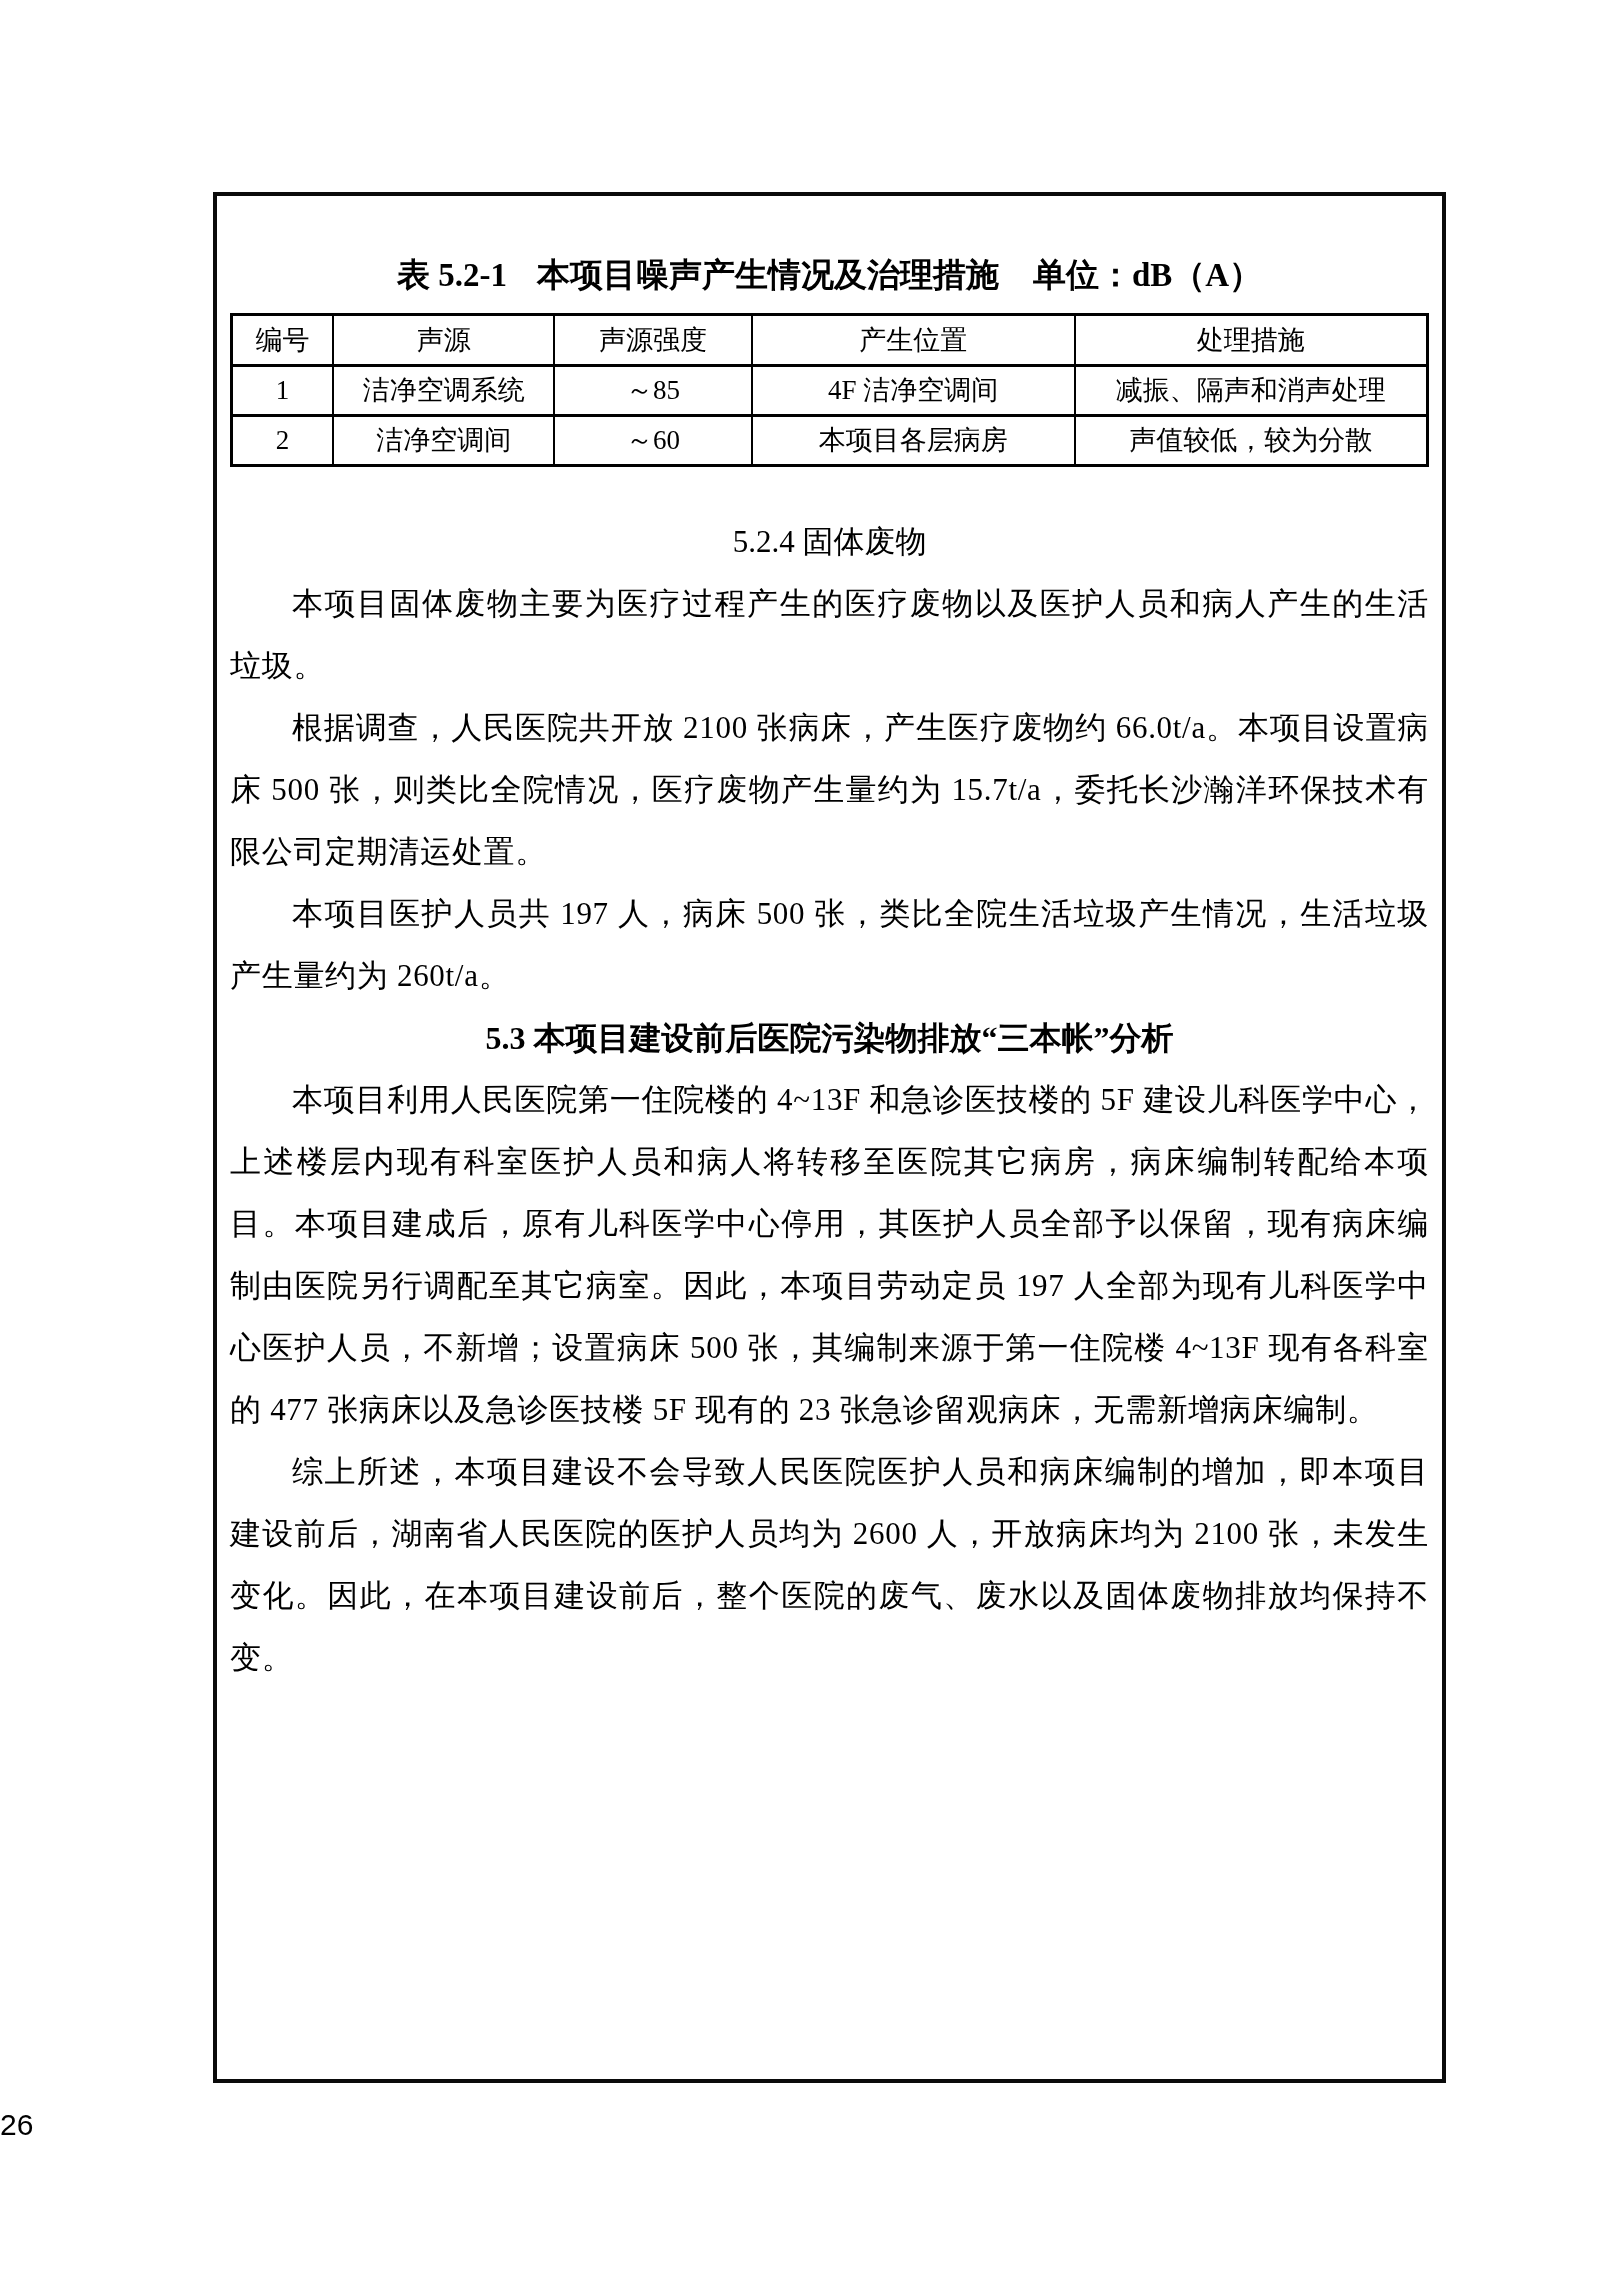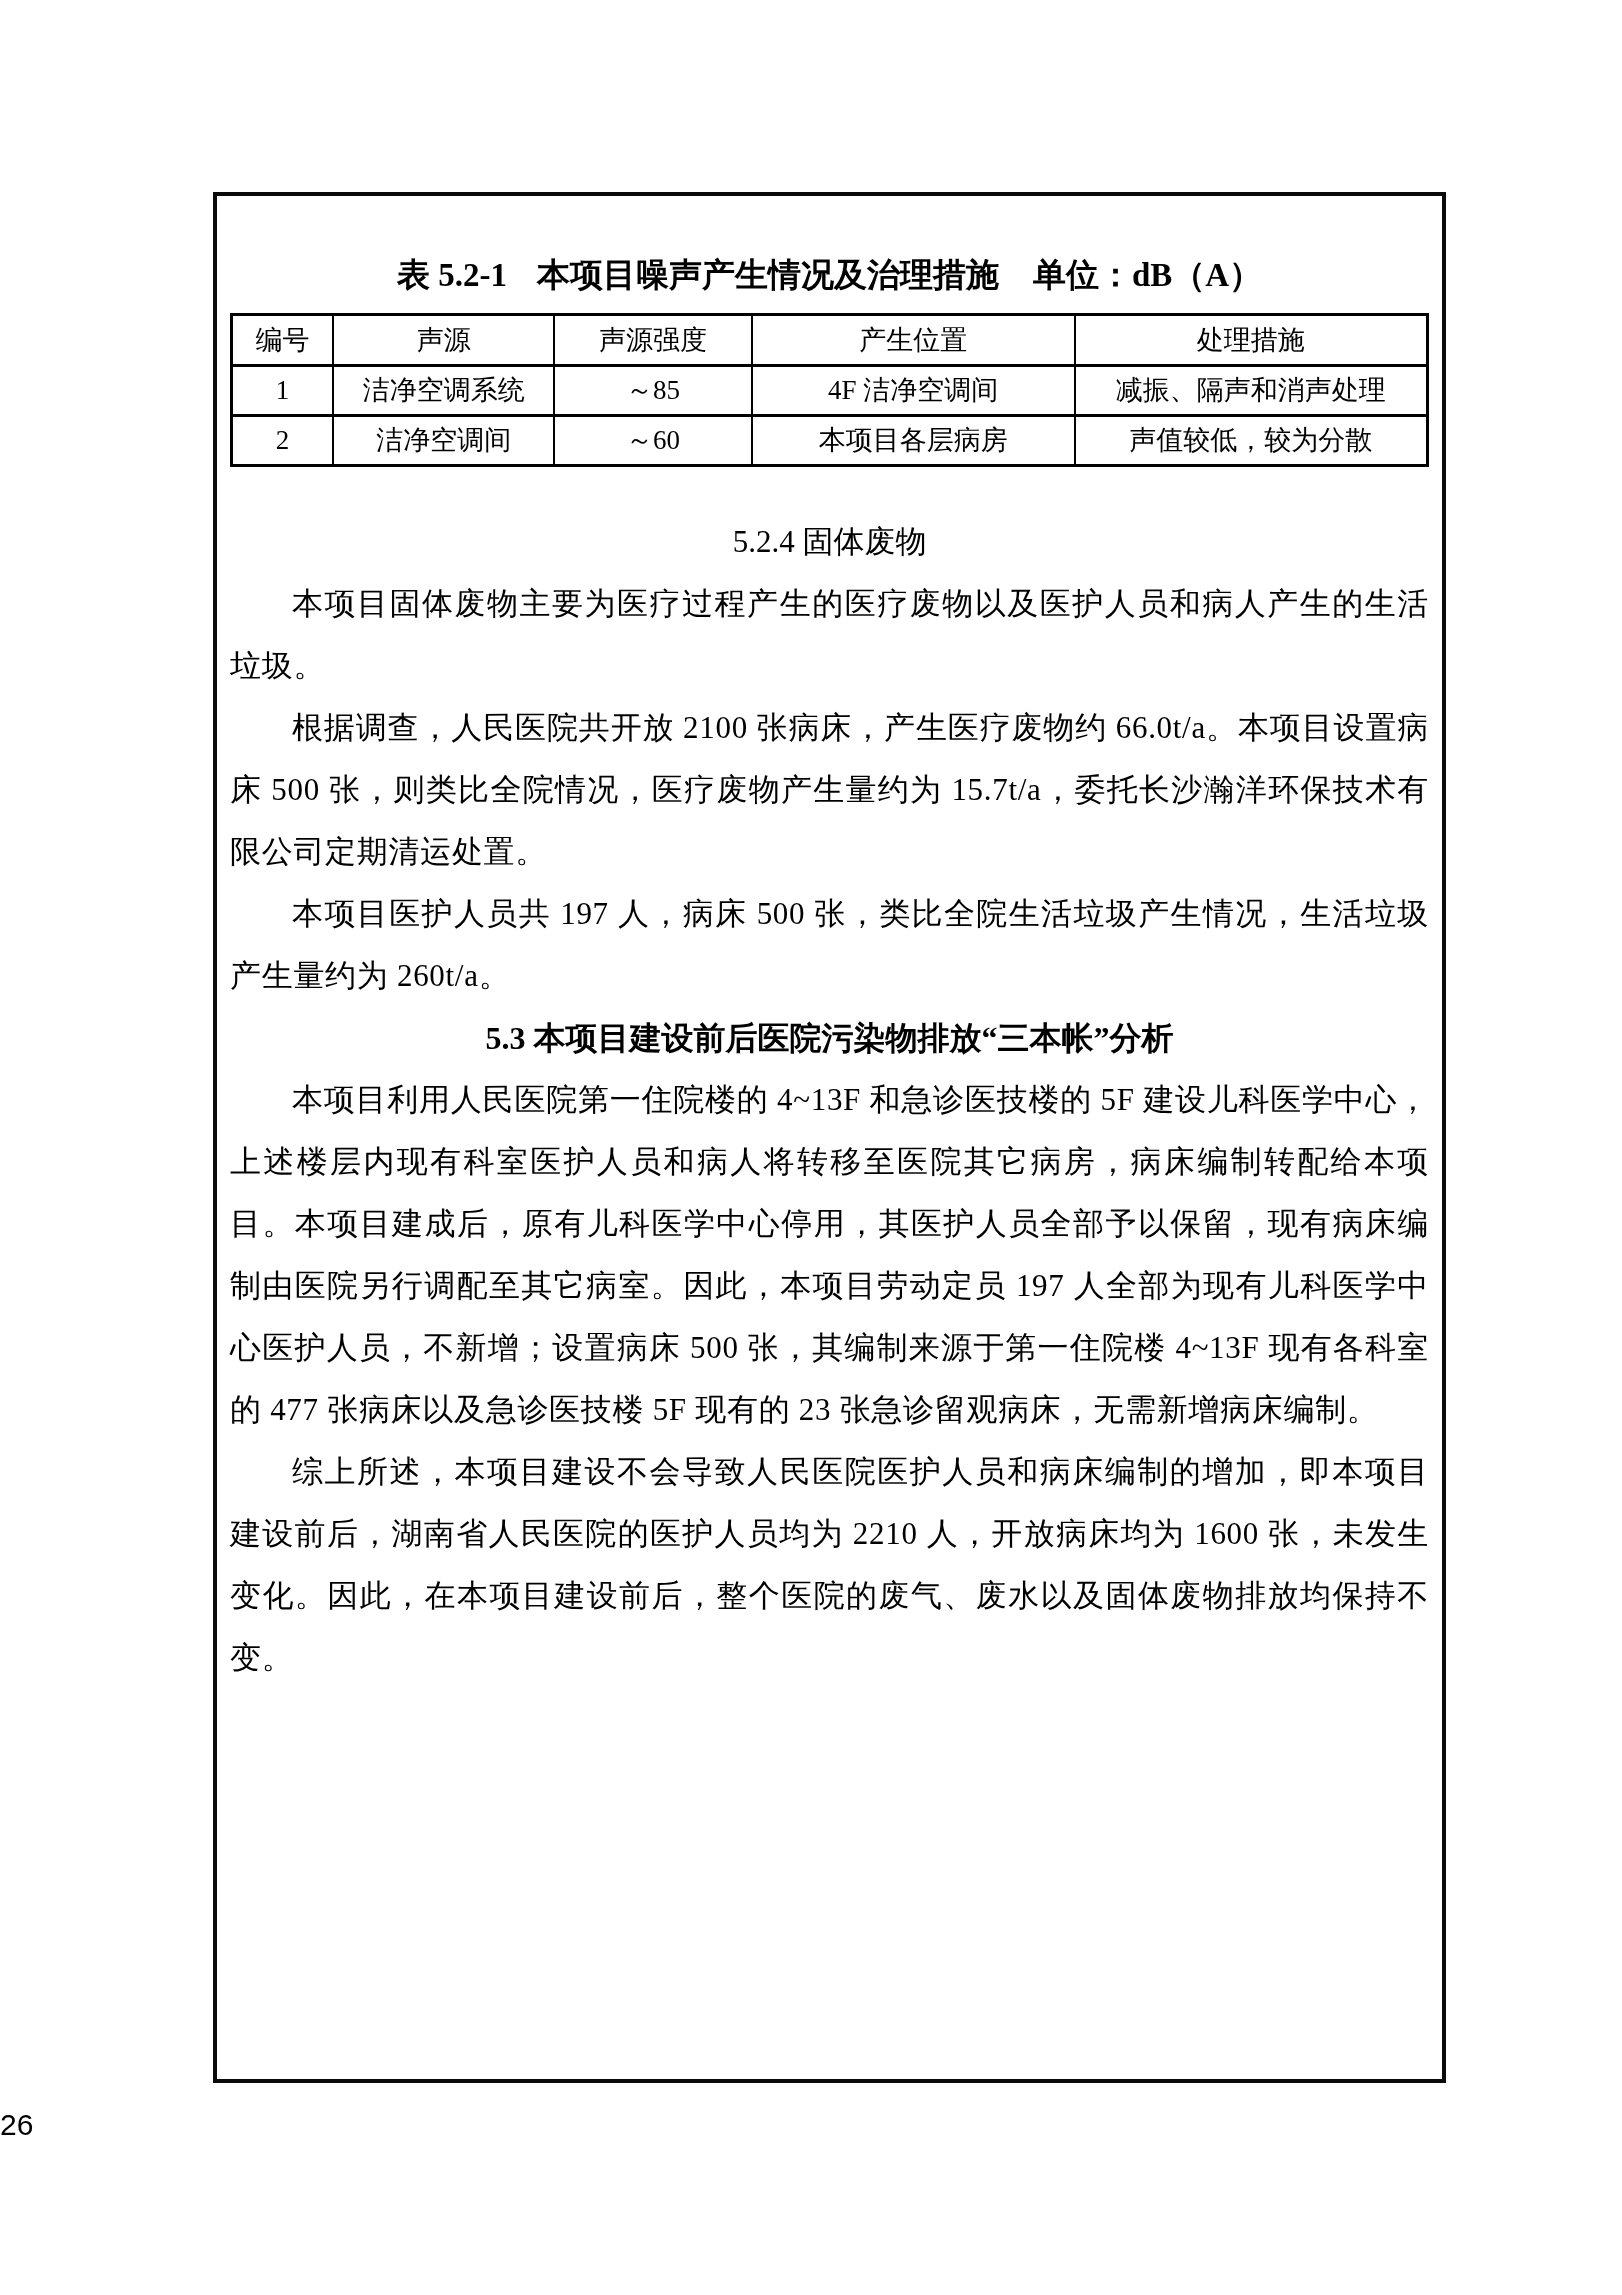--- a/index.html
+++ b/index.html
@@ -143,20 +143,20 @@
     </table>
 
     <div class="body-text">
       <h3 class="sec-heading">5.2.4 固体废物</h3>
       <p>本项目固体废物主要为医疗过程产生的医疗废物以及医护人员和病人产生的生活垃圾。</p>
       <p>根据调查，人民医院共开放 2100 张病床，产生医疗废物约 66.0t/a。本项目设置病床 500 张，则类比全院情况，医疗废物产生量约为 15.7t/a，委托长沙瀚洋环保技术有限公司定期清运处置。</p>
       <p>本项目医护人员共 197 人，病床 500 张，类比全院生活垃圾产生情况，生活垃圾产生量约为 260t/a。</p>
 
       <h3 class="sec-heading bold">5.3 本项目建设前后医院污染物排放“三本帐”分析</h3>
       <p>本项目利用人民医院第一住院楼的 4~13F 和急诊医技楼的 5F 建设儿科医学中心，上述楼层内现有科室医护人员和病人将转移至医院其它病房，病床编制转配给本项目。本项目建成后，原有儿科医学中心停用，其医护人员全部予以保留，现有病床编制由医院另行调配至其它病室。因此，本项目劳动定员 197 人全部为现有儿科医学中心医护人员，不新增；设置病床 500 张，其编制来源于第一住院楼 4~13F 现有各科室的 477 张病床以及急诊医技楼 5F 现有的 23 张急诊留观病床，无需新增病床编制。</p>
-      <p>综上所述，本项目建设不会导致人民医院医护人员和病床编制的增加，即本项目建设前后，湖南省人民医院的医护人员均为 2210 人，开放病床均为 1600 张，未发生变化。因此，在本项目建设前后，整个医院的废气、废水以及固体废物排放均保持不变。</p>
+      <p>综上所述，本项目建设不会导致人民医院医护人员和病床编制的增加，即本项目建设前后，湖南省人民医院的医护人员均为 2600 人，开放病床均为 2100 张，未发生变化。因此，在本项目建设前后，整个医院的废气、废水以及固体废物排放均保持不变。</p>
     </div>
 
   </div>
 
   <div class="page-number">26</div>
 </div>
 
 
 </body></html>

